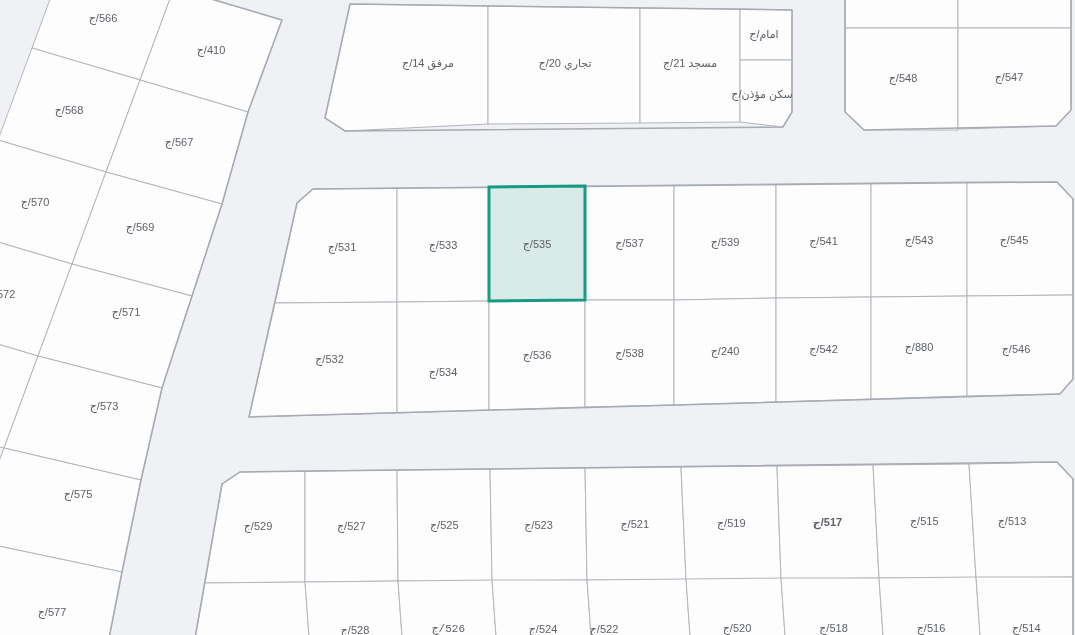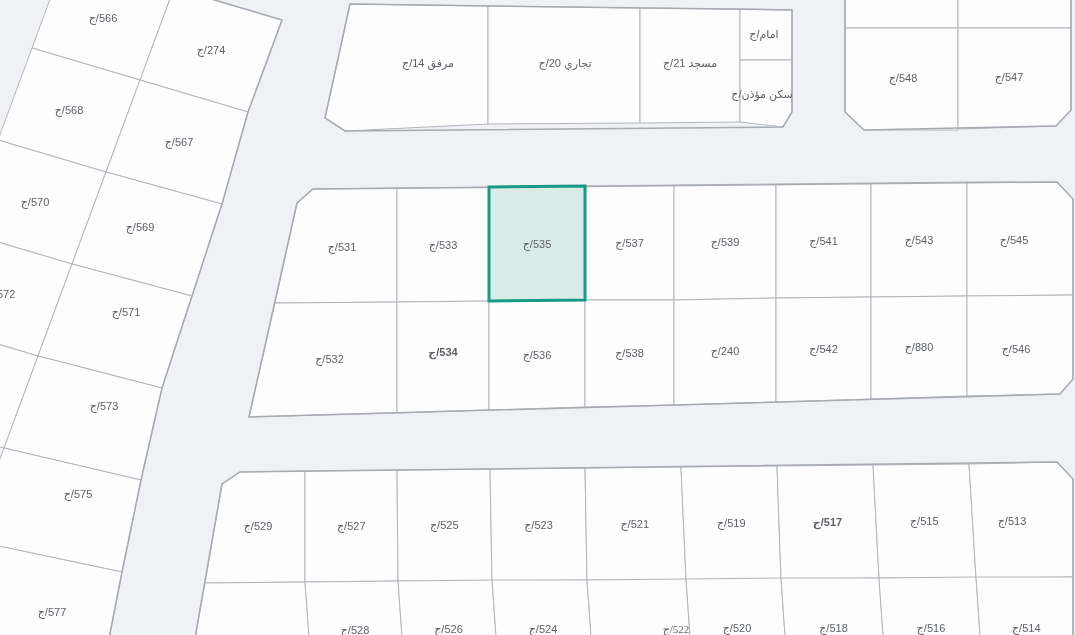--- a/index.html
+++ b/index.html
@@ -85,21 +85,21 @@
       <polygon points="976,577 1073,577 1073,678 983,678" fill="#fdfdfe" stroke="#b2b6bc" stroke-width="1" stroke-linejoin="miter"></polygon>
       <polyline points="66,-44 282,20 248,112 222,204 192,296 162,388 141,480 122,572 104,664" fill="none" stroke="#a6abb2" stroke-width="1.5"></polyline>
       <polygon points="350,4 792,10 792,112 783,127 345,131 325,118" fill="none" stroke="#a6abb2" stroke-width="1.5"></polygon>
       <polygon points="845,-4 1071,-4 1071,110 1056,126 864,130 845,112" fill="none" stroke="#a6abb2" stroke-width="1.5"></polygon>
       <polygon points="313,189 1057,182 1073,199 1073,379 1060,394 249,417 297,203" fill="none" stroke="#a6abb2" stroke-width="1.5"></polygon>
       <polygon points="240,472 1057,462 1073,479 1073,678 188,678 222,484" fill="none" stroke="#a6abb2" stroke-width="1.5"></polygon>
       <polygon points="489,187 585,186 585,300 489,301" fill="#d8ebe6" stroke="#169a86" stroke-width="3" stroke-linejoin="miter"></polygon>
     </svg>
   <div id="labels">
       <div class="plbl" dir="rtl" style="left: 103px; top: 18px; color: rgb(93, 97, 102);">566/ج</div>
-      <div class="plbl" dir="rtl" style="left: 211px; top: 50px; color: rgb(93, 97, 102);">274/ج</div>
+      <div class="plbl" dir="rtl" style="left: 211px; top: 50px; color: rgb(93, 97, 102);">410/ج</div>
       <div class="plbl" dir="rtl" style="left: 69px; top: 110px; color: rgb(93, 97, 102);">568/ج</div>
       <div class="plbl" dir="rtl" style="left: 179px; top: 142px; color: rgb(93, 97, 102);">567/ج</div>
       <div class="plbl" dir="rtl" style="left: 35px; top: 202px; color: rgb(93, 97, 102);">570/ج</div>
       <div class="plbl" dir="rtl" style="left: 140px; top: 227px; color: rgb(93, 97, 102);">569/ج</div>
       <div class="plbl" dir="rtl" style="left: 1px; top: 294px; color: rgb(93, 97, 102);">572/ج</div>
       <div class="plbl" dir="rtl" style="left: 126px; top: 312px; color: rgb(93, 97, 102);">571/ج</div>
       <div class="plbl" dir="rtl" style="left: 104px; top: 406px; color: rgb(93, 97, 102);">573/ج</div>
       <div class="plbl" dir="rtl" style="left: 78px; top: 494px; color: rgb(93, 97, 102);">575/ج</div>
       <div class="plbl" dir="rtl" style="left: 52px; top: 612px; color: rgb(93, 97, 102);">577/ج</div>
       <div class="plbl" dir="rtl" style="left: 428px; top: 63px; color: rgb(93, 97, 102);">مرفق 14/ج</div>
@@ -111,38 +111,38 @@
       <div class="plbl" dir="rtl" style="left: 1009px; top: 77px; color: rgb(93, 97, 102);">547/ج</div>
       <div class="plbl" dir="rtl" style="left: 342px; top: 247px; color: rgb(93, 97, 102);">531/ج</div>
       <div class="plbl" dir="rtl" style="left: 443px; top: 244.5px; color: rgb(93, 97, 102);">533/ج</div>
       <div class="plbl" dir="rtl" style="left: 537px; top: 243.5px; color: rgb(93, 97, 102);">535/ج</div>
       <div class="plbl" dir="rtl" style="left: 629.5px; top: 242.75px; color: rgb(93, 97, 102);">537/ج</div>
       <div class="plbl" dir="rtl" style="left: 725px; top: 241.75px; color: rgb(93, 97, 102);">539/ج</div>
       <div class="plbl" dir="rtl" style="left: 823.5px; top: 240.5px; color: rgb(93, 97, 102);">541/ج</div>
       <div class="plbl" dir="rtl" style="left: 919px; top: 239.5px; color: rgb(93, 97, 102);">543/ج</div>
       <div class="plbl" dir="rtl" style="left: 1014px; top: 240px; color: rgb(93, 97, 102);">545/ج</div>
       <div class="plbl" dir="rtl" style="left: 329.5px; top: 358.75px; color: rgb(93, 97, 102);">532/ج</div>
-      <div class="plbl" dir="rtl" style="left: 443px; top: 352px; color: rgb(93, 97, 102); font-weight: bold;">534/ج</div>
+      <div class="plbl" dir="rtl" style="left: 443px; top: 372px; color: rgb(93, 97, 102);">534/ج</div>
       <div class="plbl" dir="rtl" style="left: 537px; top: 354.5px; color: rgb(93, 97, 102);">536/ج</div>
       <div class="plbl" dir="rtl" style="left: 629.5px; top: 353px; color: rgb(93, 97, 102);">538/ج</div>
       <div class="plbl" dir="rtl" style="left: 725px; top: 351.25px; color: rgb(93, 97, 102);">240/ج</div>
       <div class="plbl" dir="rtl" style="left: 823.5px; top: 349px; color: rgb(93, 97, 102);">542/ج</div>
       <div class="plbl" dir="rtl" style="left: 919px; top: 347px; color: rgb(93, 97, 102);">880/ج</div>
       <div class="plbl" dir="rtl" style="left: 1016px; top: 349px; color: rgb(93, 97, 102);">546/ج</div>
       <div class="plbl" dir="rtl" style="left: 258px; top: 526px; color: rgb(93, 97, 102);">529/ج</div>
       <div class="plbl" dir="rtl" style="left: 351.25px; top: 526px; color: rgb(93, 97, 102);">527/ج</div>
       <div class="plbl" dir="rtl" style="left: 444.25px; top: 525.25px; color: rgb(93, 97, 102);">525/ج</div>
       <div class="plbl" dir="rtl" style="left: 538.5px; top: 524.5px; color: rgb(93, 97, 102); text-align: center;">523/ج</div>
       <div class="plbl" dir="rtl" style="left: 634.75px; top: 523.75px; color: rgb(93, 97, 102);">521/ج</div>
       <div class="plbl" dir="rtl" style="left: 731.25px; top: 523px; color: rgb(93, 97, 102);">519/ج</div>
       <div class="plbl" dir="rtl" style="left: 827.5px; top: 522px; color: rgb(93, 97, 102); font-weight: bold;">517/ج</div>
       <div class="plbl" dir="rtl" style="left: 924.25px; top: 521.25px; color: rgb(93, 97, 102);">515/ج</div>
       <div class="plbl" dir="rtl" style="left: 1012px; top: 521px; color: rgb(93, 97, 102);">513/ج</div>
       <div class="plbl" dir="rtl" style="left: 355px; top: 629.75px; color: rgb(93, 97, 102);">528/ج</div>
-      <div class="plbl" dir="rtl" style="left: 448.5px; top: 629.25px; color: rgb(93, 97, 102);">526/ج</div>
+      <div class="plbl" dir="rtl" style="left: 448.5px; top: 629.25px; color: rgb(93, 97, 102); font-family: Liberation Mono, monospace;">526/ج</div>
       <div class="plbl" dir="rtl" style="left: 543px; top: 629px; color: rgb(93, 97, 102);">524/ج</div>
-      <div class="plbl" dir="rtl" style="left: 676px; top: 628.75px; color: rgb(93, 97, 102); font-family: Liberation Serif, serif;">522/ج</div>
+      <div class="plbl" dir="rtl" style="left: 604px; top: 628.75px; color: rgb(93, 97, 102);">522/ج</div>
       <div class="plbl" dir="rtl" style="left: 737px; top: 628.25px; color: rgb(93, 97, 102);">520/ج</div>
       <div class="plbl" dir="rtl" style="left: 833.5px; top: 628px; color: rgb(93, 97, 102);">518/ج</div>
       <div class="plbl" dir="rtl" style="left: 931px; top: 627.75px; color: rgb(93, 97, 102);">516/ج</div>
       <div class="plbl" dir="rtl" style="left: 1026.25px; top: 627.5px; color: rgb(93, 97, 102);">514/ج</div>
     </div>
 </div>
 
 </body></html>

